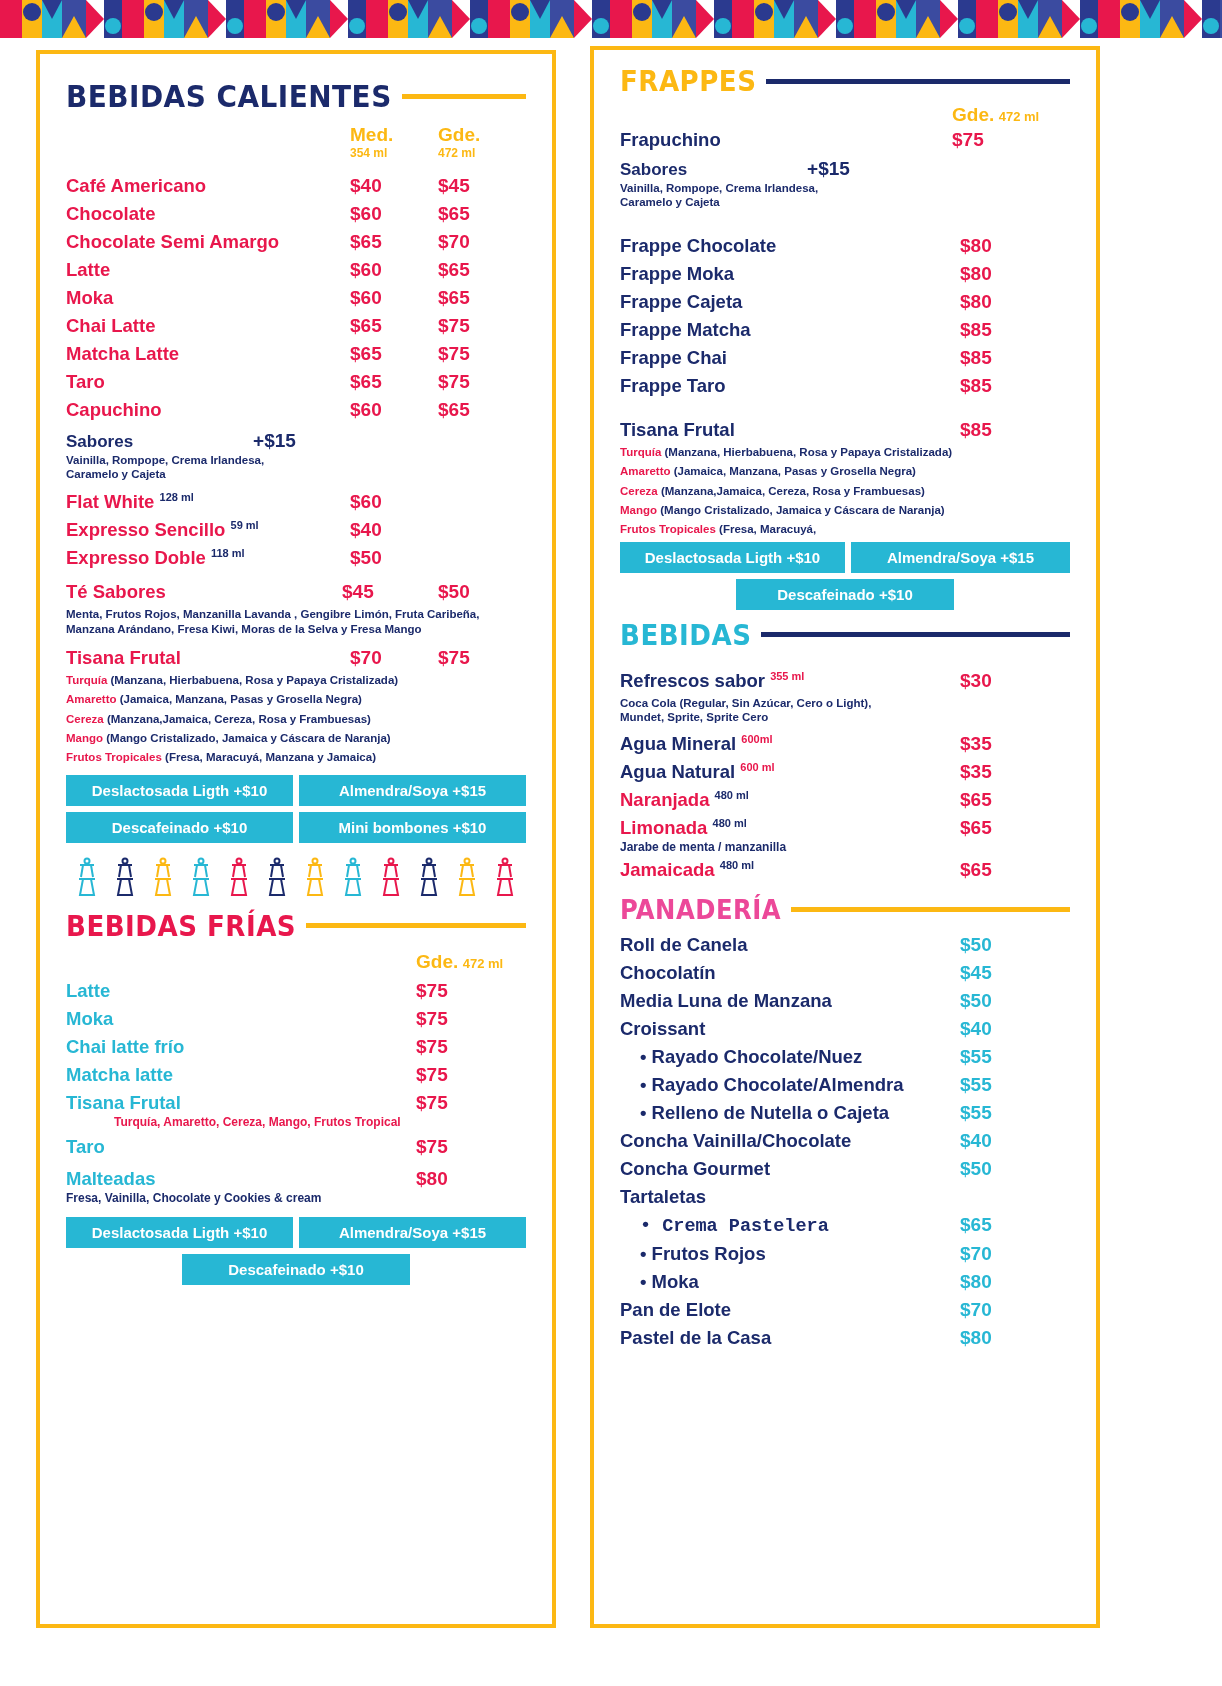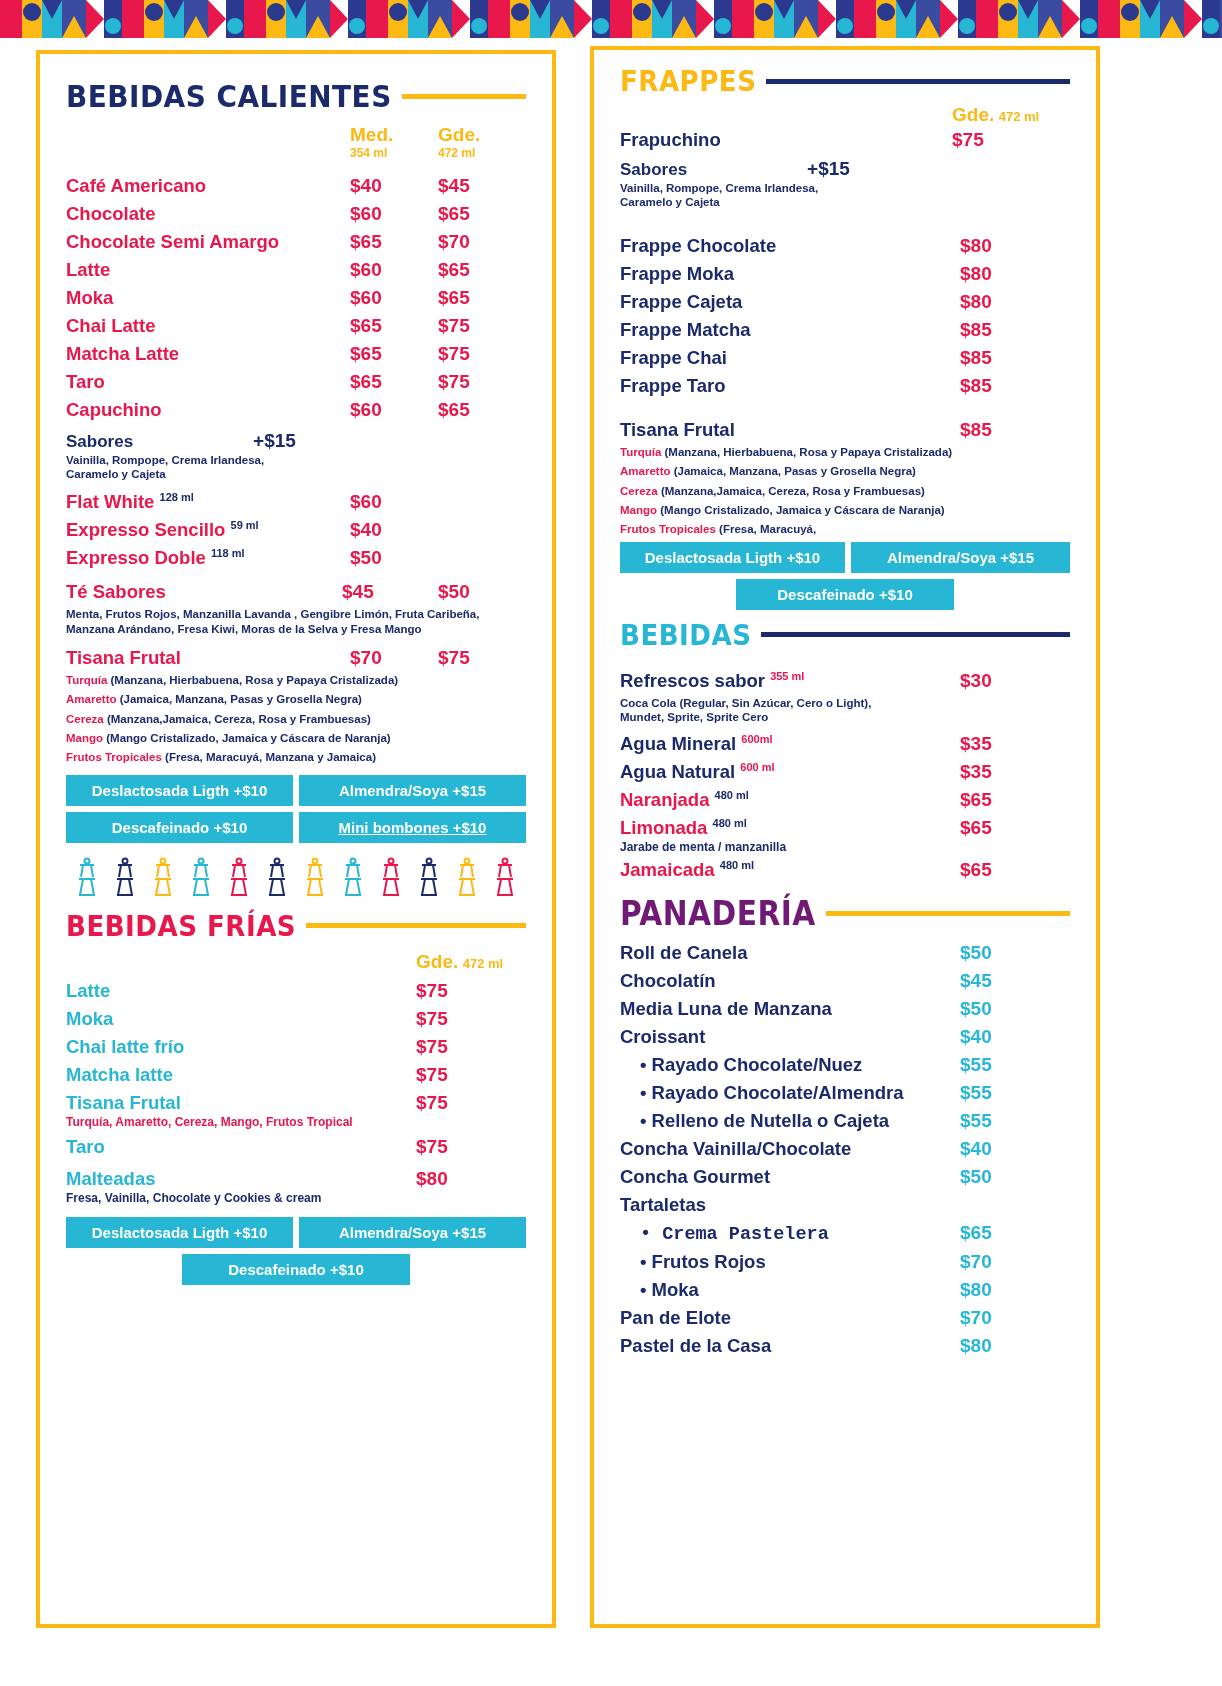--- a/index.html
+++ b/index.html
@@ -39,21 +39,21 @@
     font-family:"DejaVu Sans", sans-serif;
     font-stretch:condensed;
     white-space:nowrap;
   }
   .rule { flex:1 1 auto; height:5px; }
 
   .h-navy  .txt { color:#1b2a6b; font-size:31px; }
   .h-pink  .txt { color:#e8174c; font-size:29px; }
   .h-yellow .txt { color:#fcb813; font-size:29px; }
   .h-cyan  .txt { color:#27b7d4; font-size:29px; }
-  .h-blue  .txt { color:#701a75; font-size:33px; }
+  .h-blue  .txt { color:#ec4899; font-size:27px; }
 
   .rule-y { background:#fcb813; }
   .rule-n { background:#1b2a6b; }
 
   
   .rows { margin-top:4px; }
   .row {
     display:flex; align-items:baseline;
     padding:3px 0;
   }
@@ -251,21 +251,21 @@
         <div class="note"><b>Frutos Tropicales</b><span> (Fresa, Maracuyá, Manzana y Jamaica)</span></div>
       </div>
 
       <div class="chips">
         <div class="chip-line">
           <span class="chip" style="width:228px;">Deslactosada Ligth +$10</span>
           <span class="chip" style="width:228px;">Almendra/Soya +$15</span>
         </div>
         <div class="chip-line">
           <span class="chip" style="width:228px;">Descafeinado  +$10</span>
-          <span class="chip" style="width:228px;text-decoration:underline;">Mini bombones +$10</span>
+          <span class="chip" style="width:228px;">Mini bombones +$10</span>
         </div>
       </div>
 
       <div class="pots">
         <svg class="pot" viewBox="0 0 30 40">
             <g fill="none" stroke="#27b7d4" stroke-width="2">
               <path d="M8 38 L11 22 H19 L22 38 Z"></path>
               <path d="M7 22 H23"></path>
               <path d="M9 20 L11 8 H19 L21 20"></path>
               <path d="M8 8 H22"></path>
@@ -399,21 +399,21 @@
             <span class="p right">$75</span>
           </div>
         <div class="row">
             <span class="name n-cyan">Matcha latte</span>
             <span class="p right">$75</span>
           </div>
         <div class="row">
             <span class="name n-cyan">Tisana Frutal</span>
             <span class="p right">$75</span>
           </div>
-        <div class="tiny-note" style="color:#e8174c;">Turquía, Amaretto, Cereza, Mango, Frutos Tropical</div>
+        <div class="tiny-note" style="color:#e8174c;margin-left:48px;">Turquía, Amaretto, Cereza, Mango, Frutos Tropical</div>
         <div class="row" style="margin-top:4px;">
             <span class="name n-cyan">Taro</span>
             <span class="p right">$75</span>
           </div>
         <div class="row" style="margin-top:4px;">
             <span class="name n-cyan">Malteadas</span>
             <span class="p right">$80</span>
           </div>
         <div class="tiny-note">Fresa, Vainilla, Chocolate y Cookies &amp; cream</div>
       </div>

